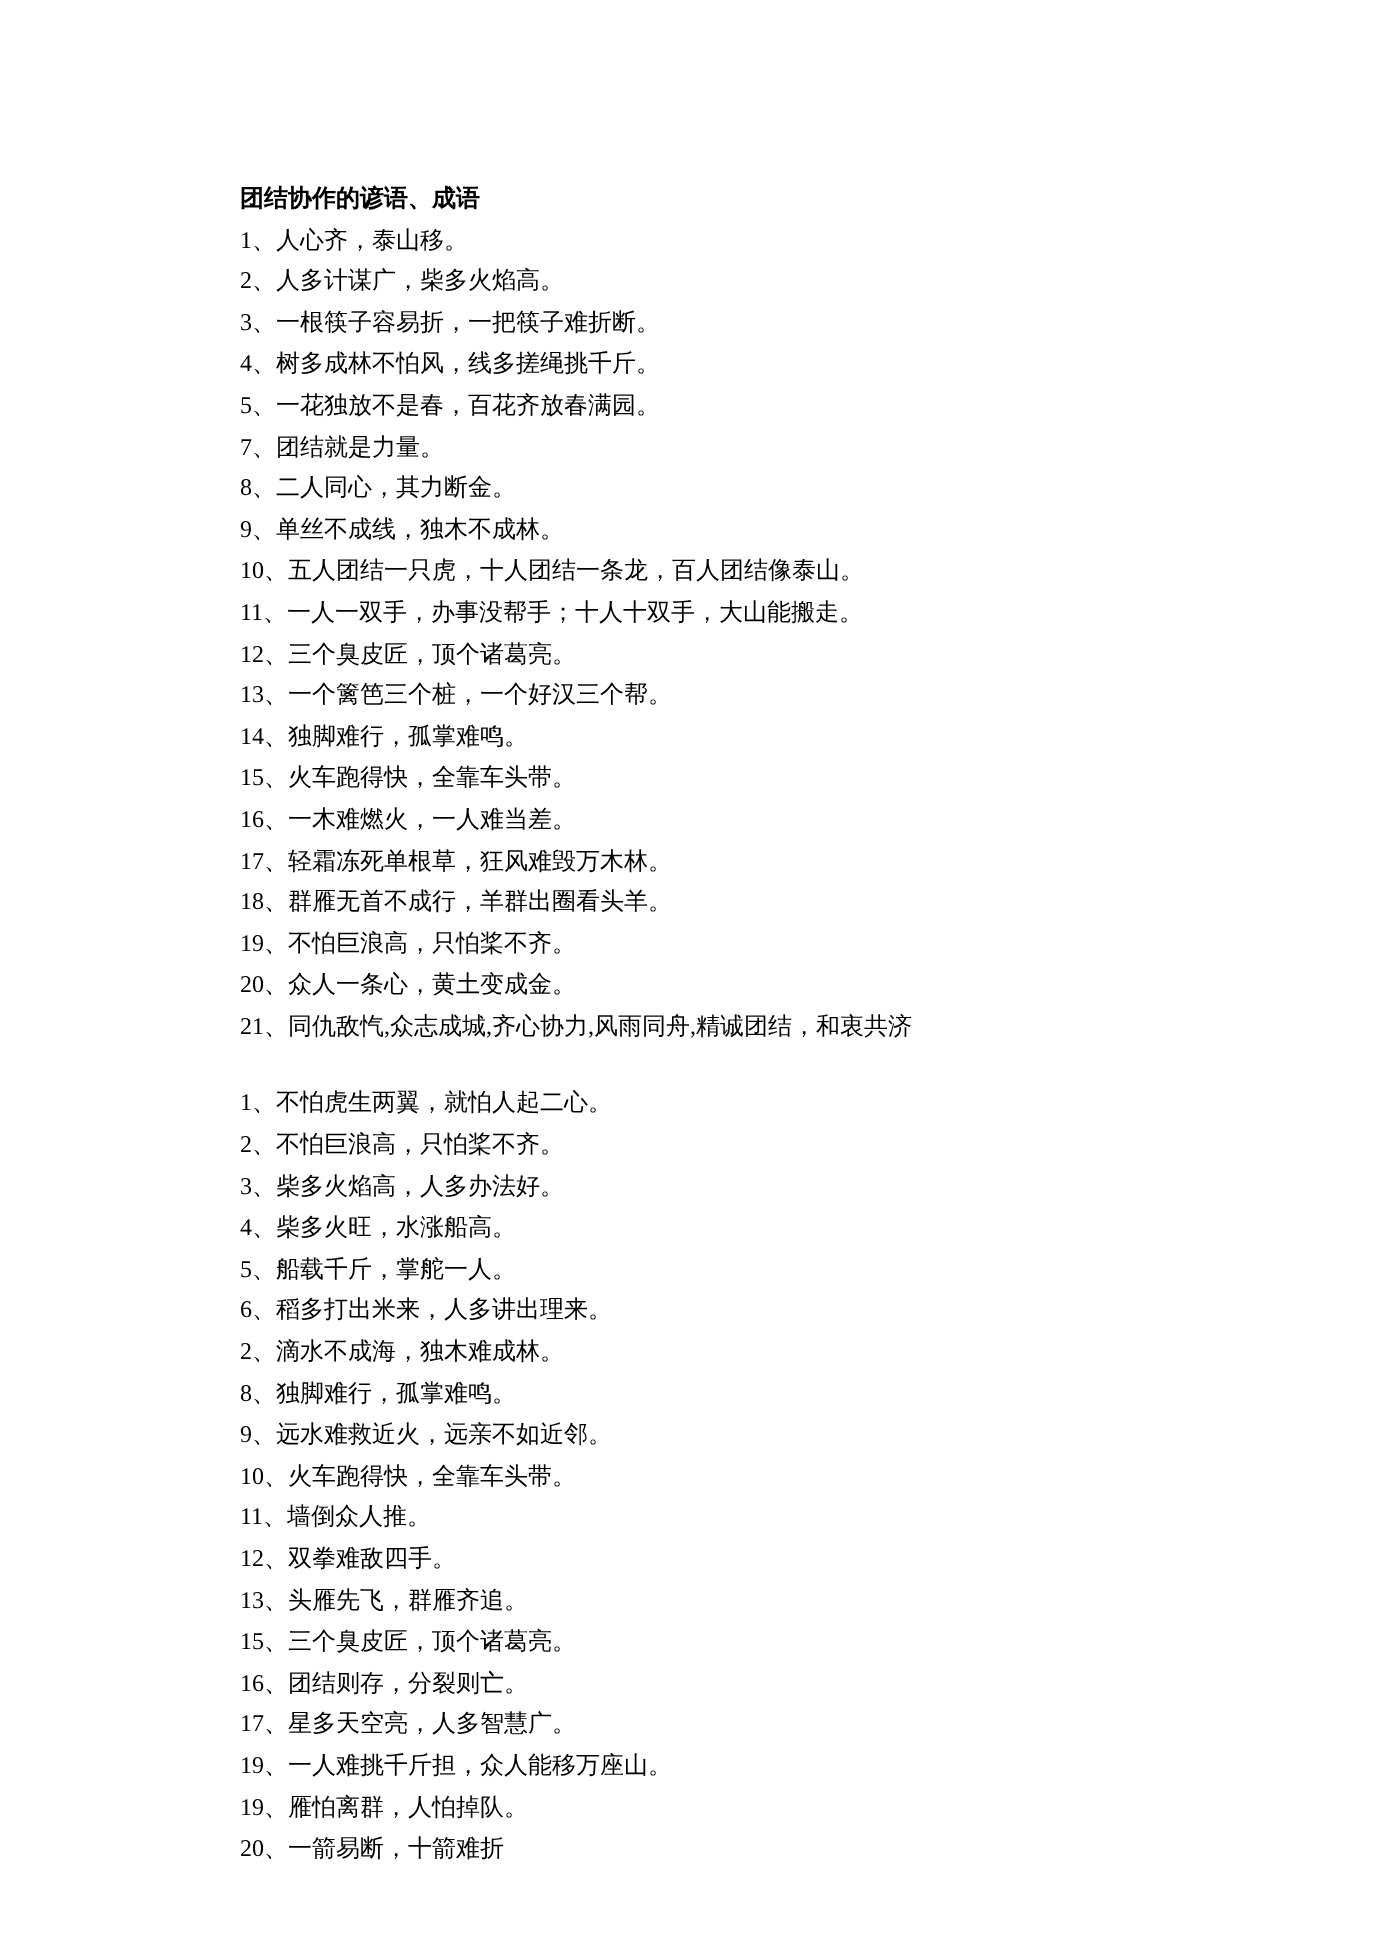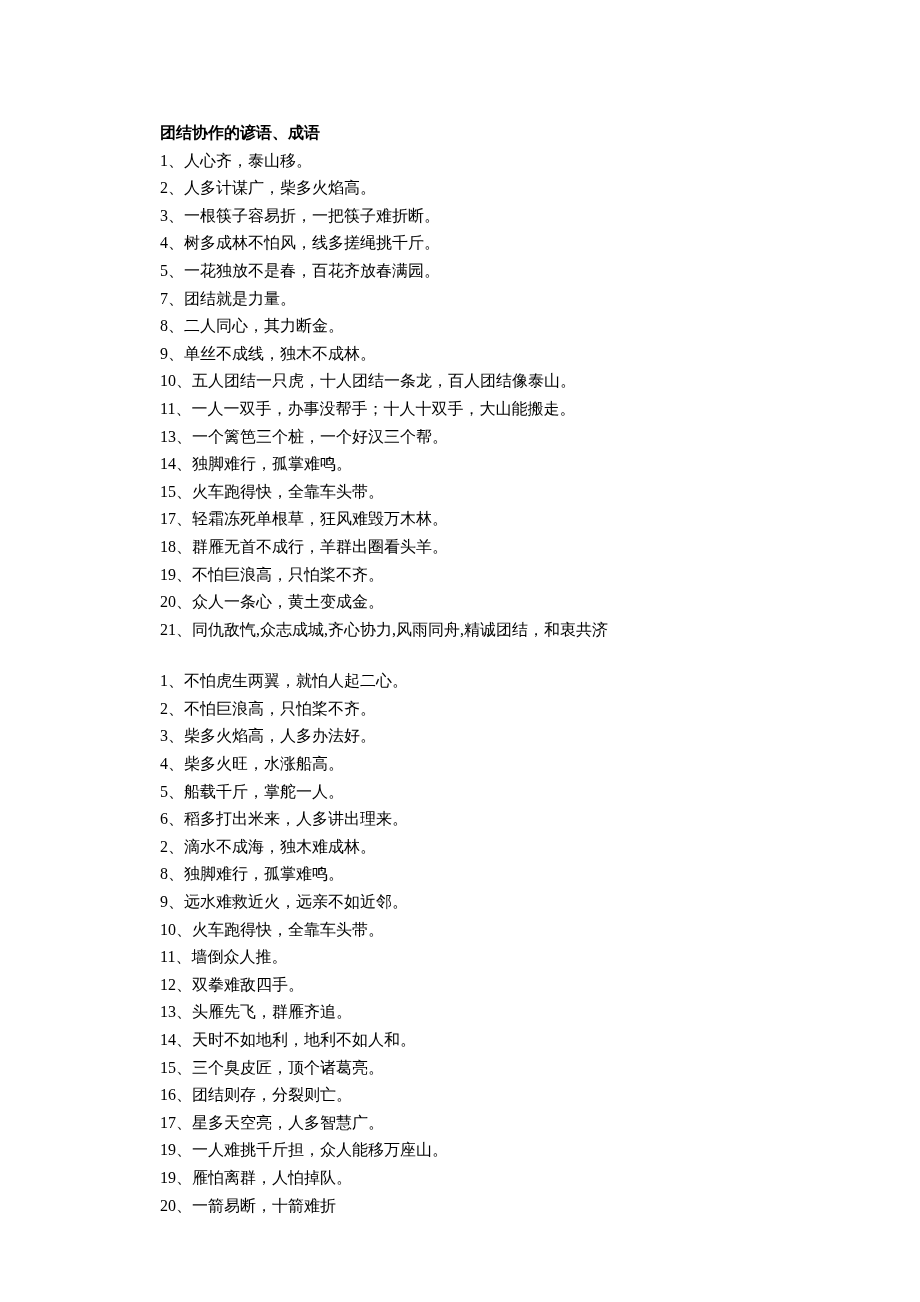--- a/index.html
+++ b/index.html
@@ -37,23 +37,25 @@
   <div class="line">1、人心齐，泰山移。</div>
   <div class="line">2、人多计谋广，柴多火焰高。</div>
   <div class="line">3、一根筷子容易折，一把筷子难折断。</div>
   <div class="line">4、树多成林不怕风，线多搓绳挑千斤。</div>
   <div class="line">5、一花独放不是春，百花齐放春满园。</div>
   <div class="line">7、团结就是力量。</div>
   <div class="line">8、二人同心，其力断金。</div>
   <div class="line">9、单丝不成线，独木不成林。</div>
   <div class="line">10、五人团结一只虎，十人团结一条龙，百人团结像泰山。</div>
   <div class="line">11、一人一双手，办事没帮手；十人十双手，大山能搬走。</div>
+  <div class="line">12、三个臭皮匠，顶个诸葛亮。</div>
   <div class="line">13、一个篱笆三个桩，一个好汉三个帮。</div>
   <div class="line">14、独脚难行，孤掌难鸣。</div>
   <div class="line">15、火车跑得快，全靠车头带。</div>
+  <div class="line">16、一木难燃火，一人难当差。</div>
   <div class="line">17、轻霜冻死单根草，狂风难毁万木林。</div>
   <div class="line">18、群雁无首不成行，羊群出圈看头羊。</div>
   <div class="line">19、不怕巨浪高，只怕桨不齐。</div>
   <div class="line">20、众人一条心，黄土变成金。</div>
   <div class="line">21、同仇敌忾,众志成城,齐心协力,风雨同舟,精诚团结，和衷共济</div>
 </div>
 
 <div class="section-gap"></div>
 
 <div>
@@ -63,21 +65,20 @@
   <div class="line">4、柴多火旺，水涨船高。</div>
   <div class="line">5、船载千斤，掌舵一人。</div>
   <div class="line">6、稻多打出米来，人多讲出理来。</div>
   <div class="line">2、滴水不成海，独木难成林。</div>
   <div class="line">8、独脚难行，孤掌难鸣。</div>
   <div class="line">9、远水难救近火，远亲不如近邻。</div>
   <div class="line">10、火车跑得快，全靠车头带。</div>
   <div class="line">11、墙倒众人推。</div>
   <div class="line">12、双拳难敌四手。</div>
   <div class="line">13、头雁先飞，群雁齐追。</div>
-  <div class="line">14、天时不如地利，地利不如人和。</div>
   <div class="line">15、三个臭皮匠，顶个诸葛亮。</div>
   <div class="line">16、团结则存，分裂则亡。</div>
   <div class="line">17、星多天空亮，人多智慧广。</div>
   <div class="line">19、一人难挑千斤担，众人能移万座山。</div>
   <div class="line">19、雁怕离群，人怕掉队。</div>
   <div class="line">20、一箭易断，十箭难折</div>
 
 </div>
 
 </body></html>

